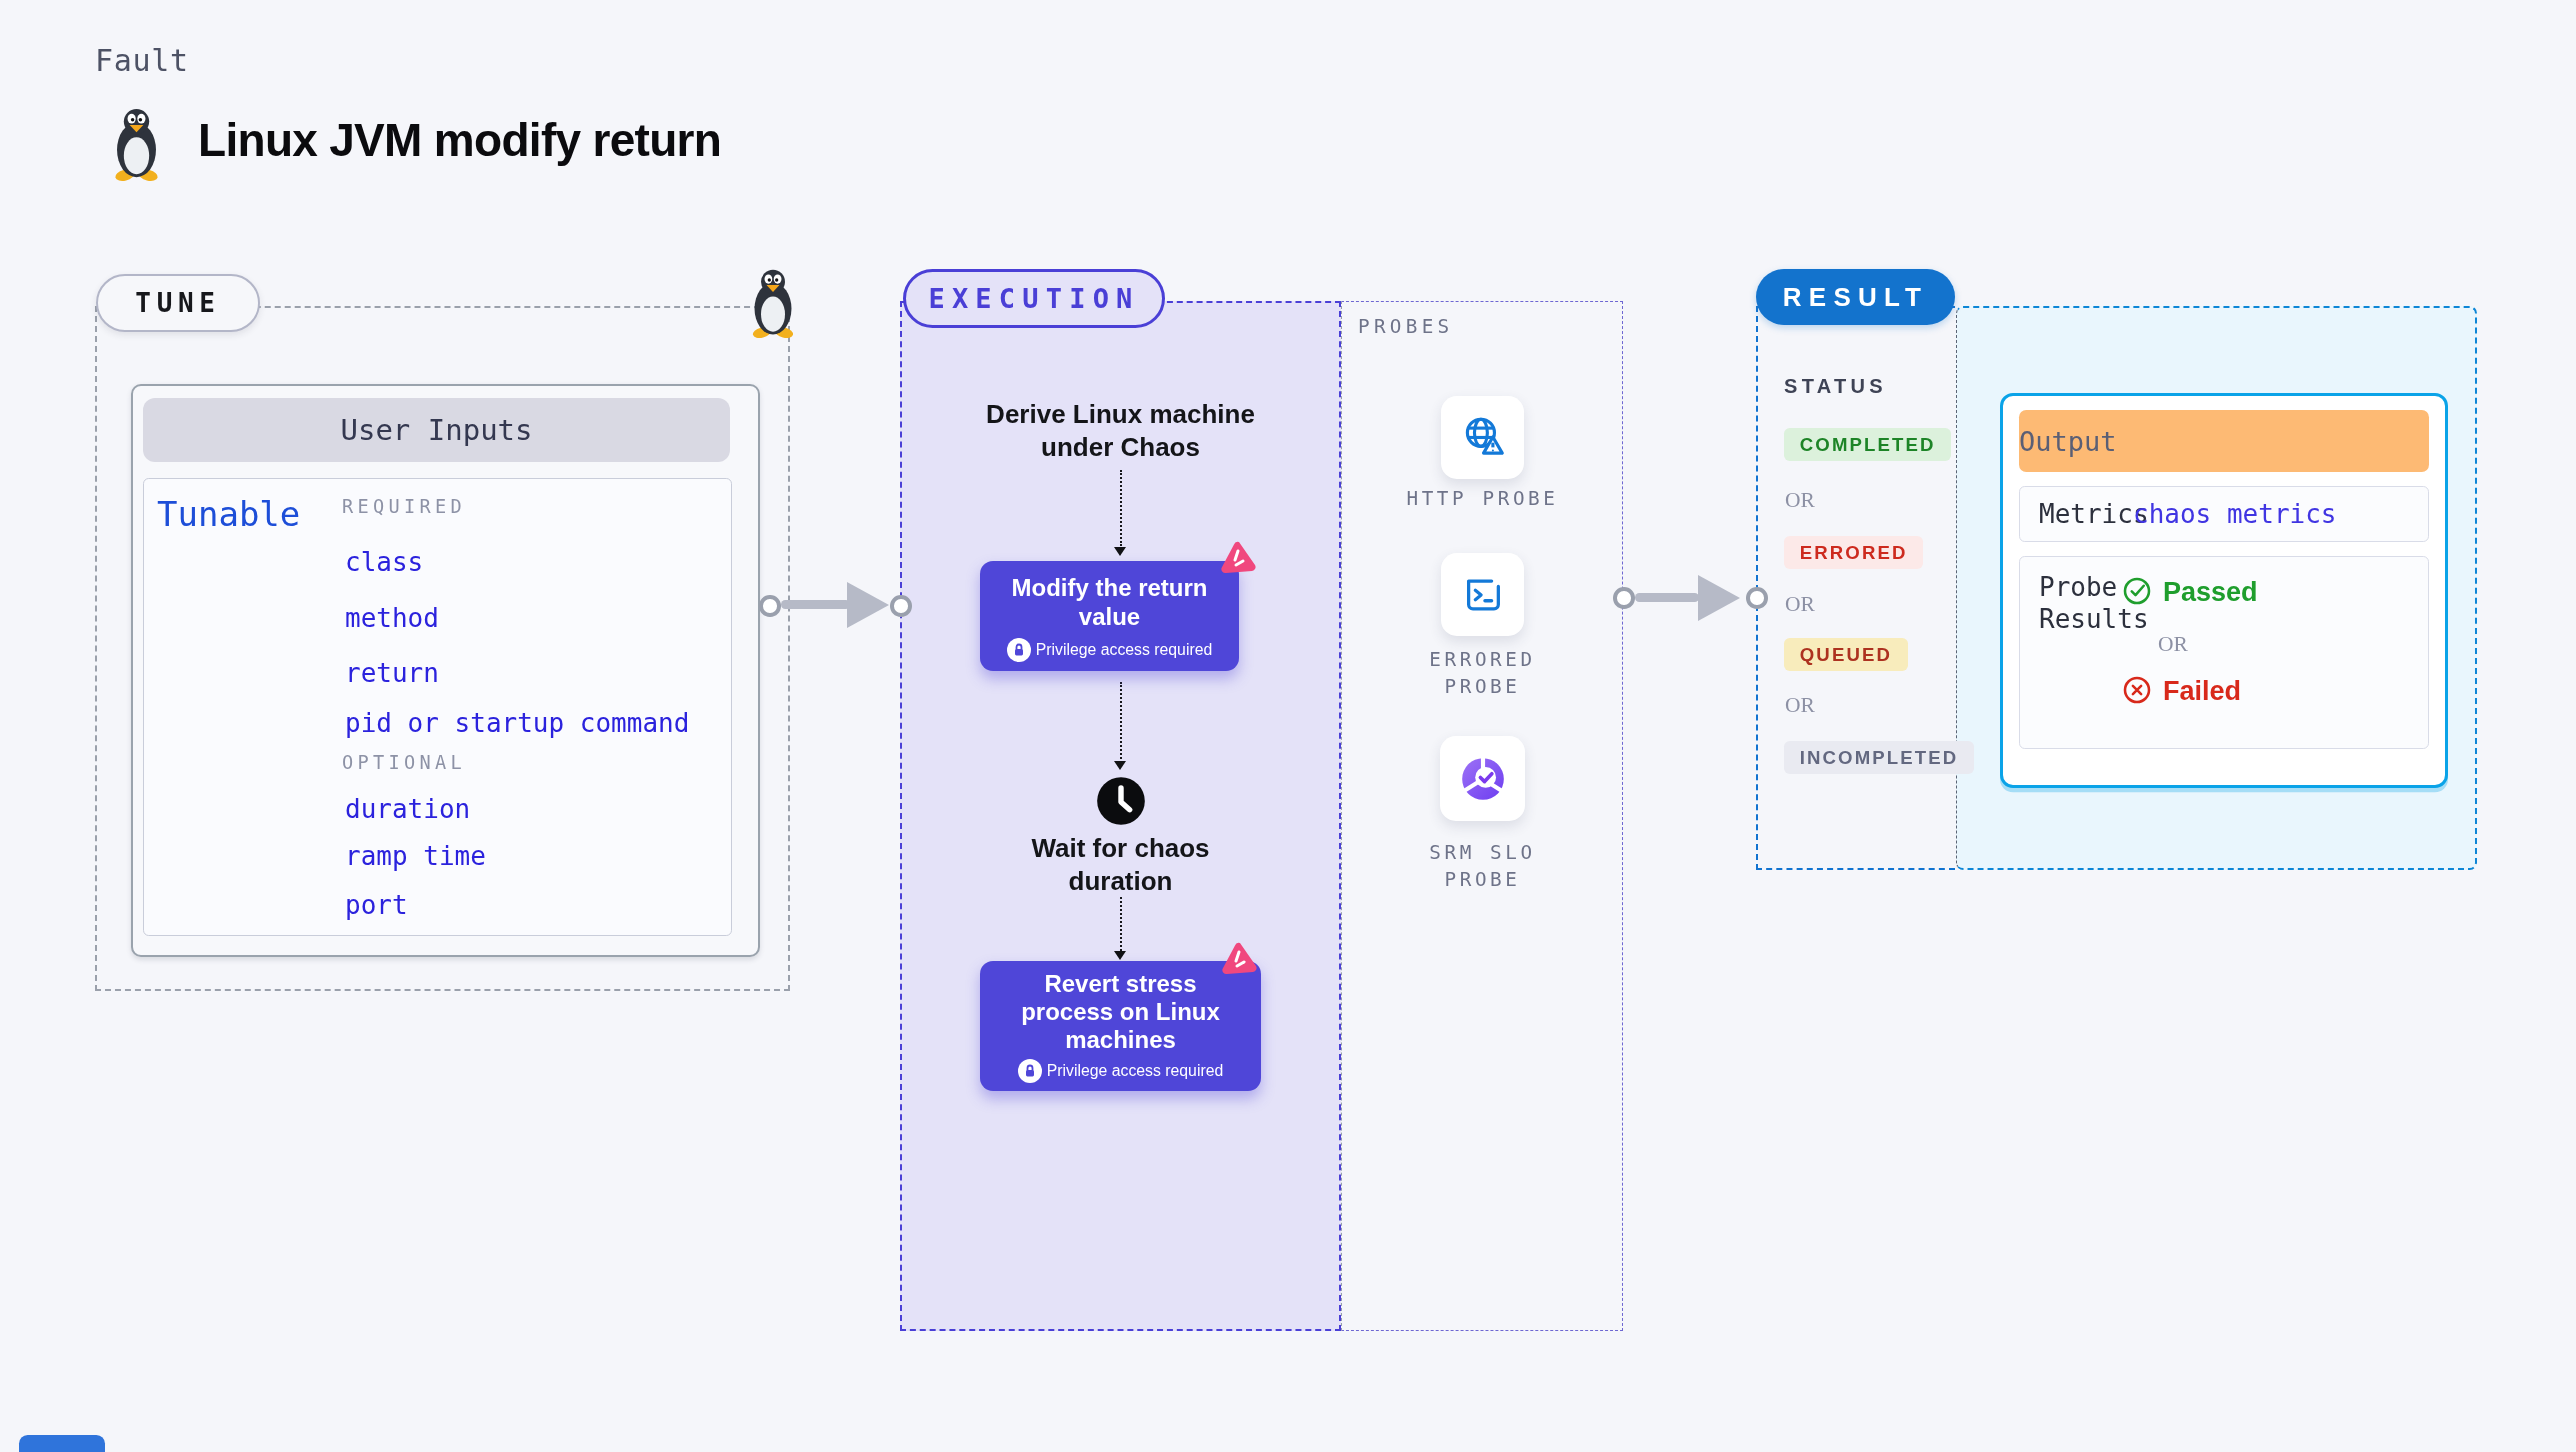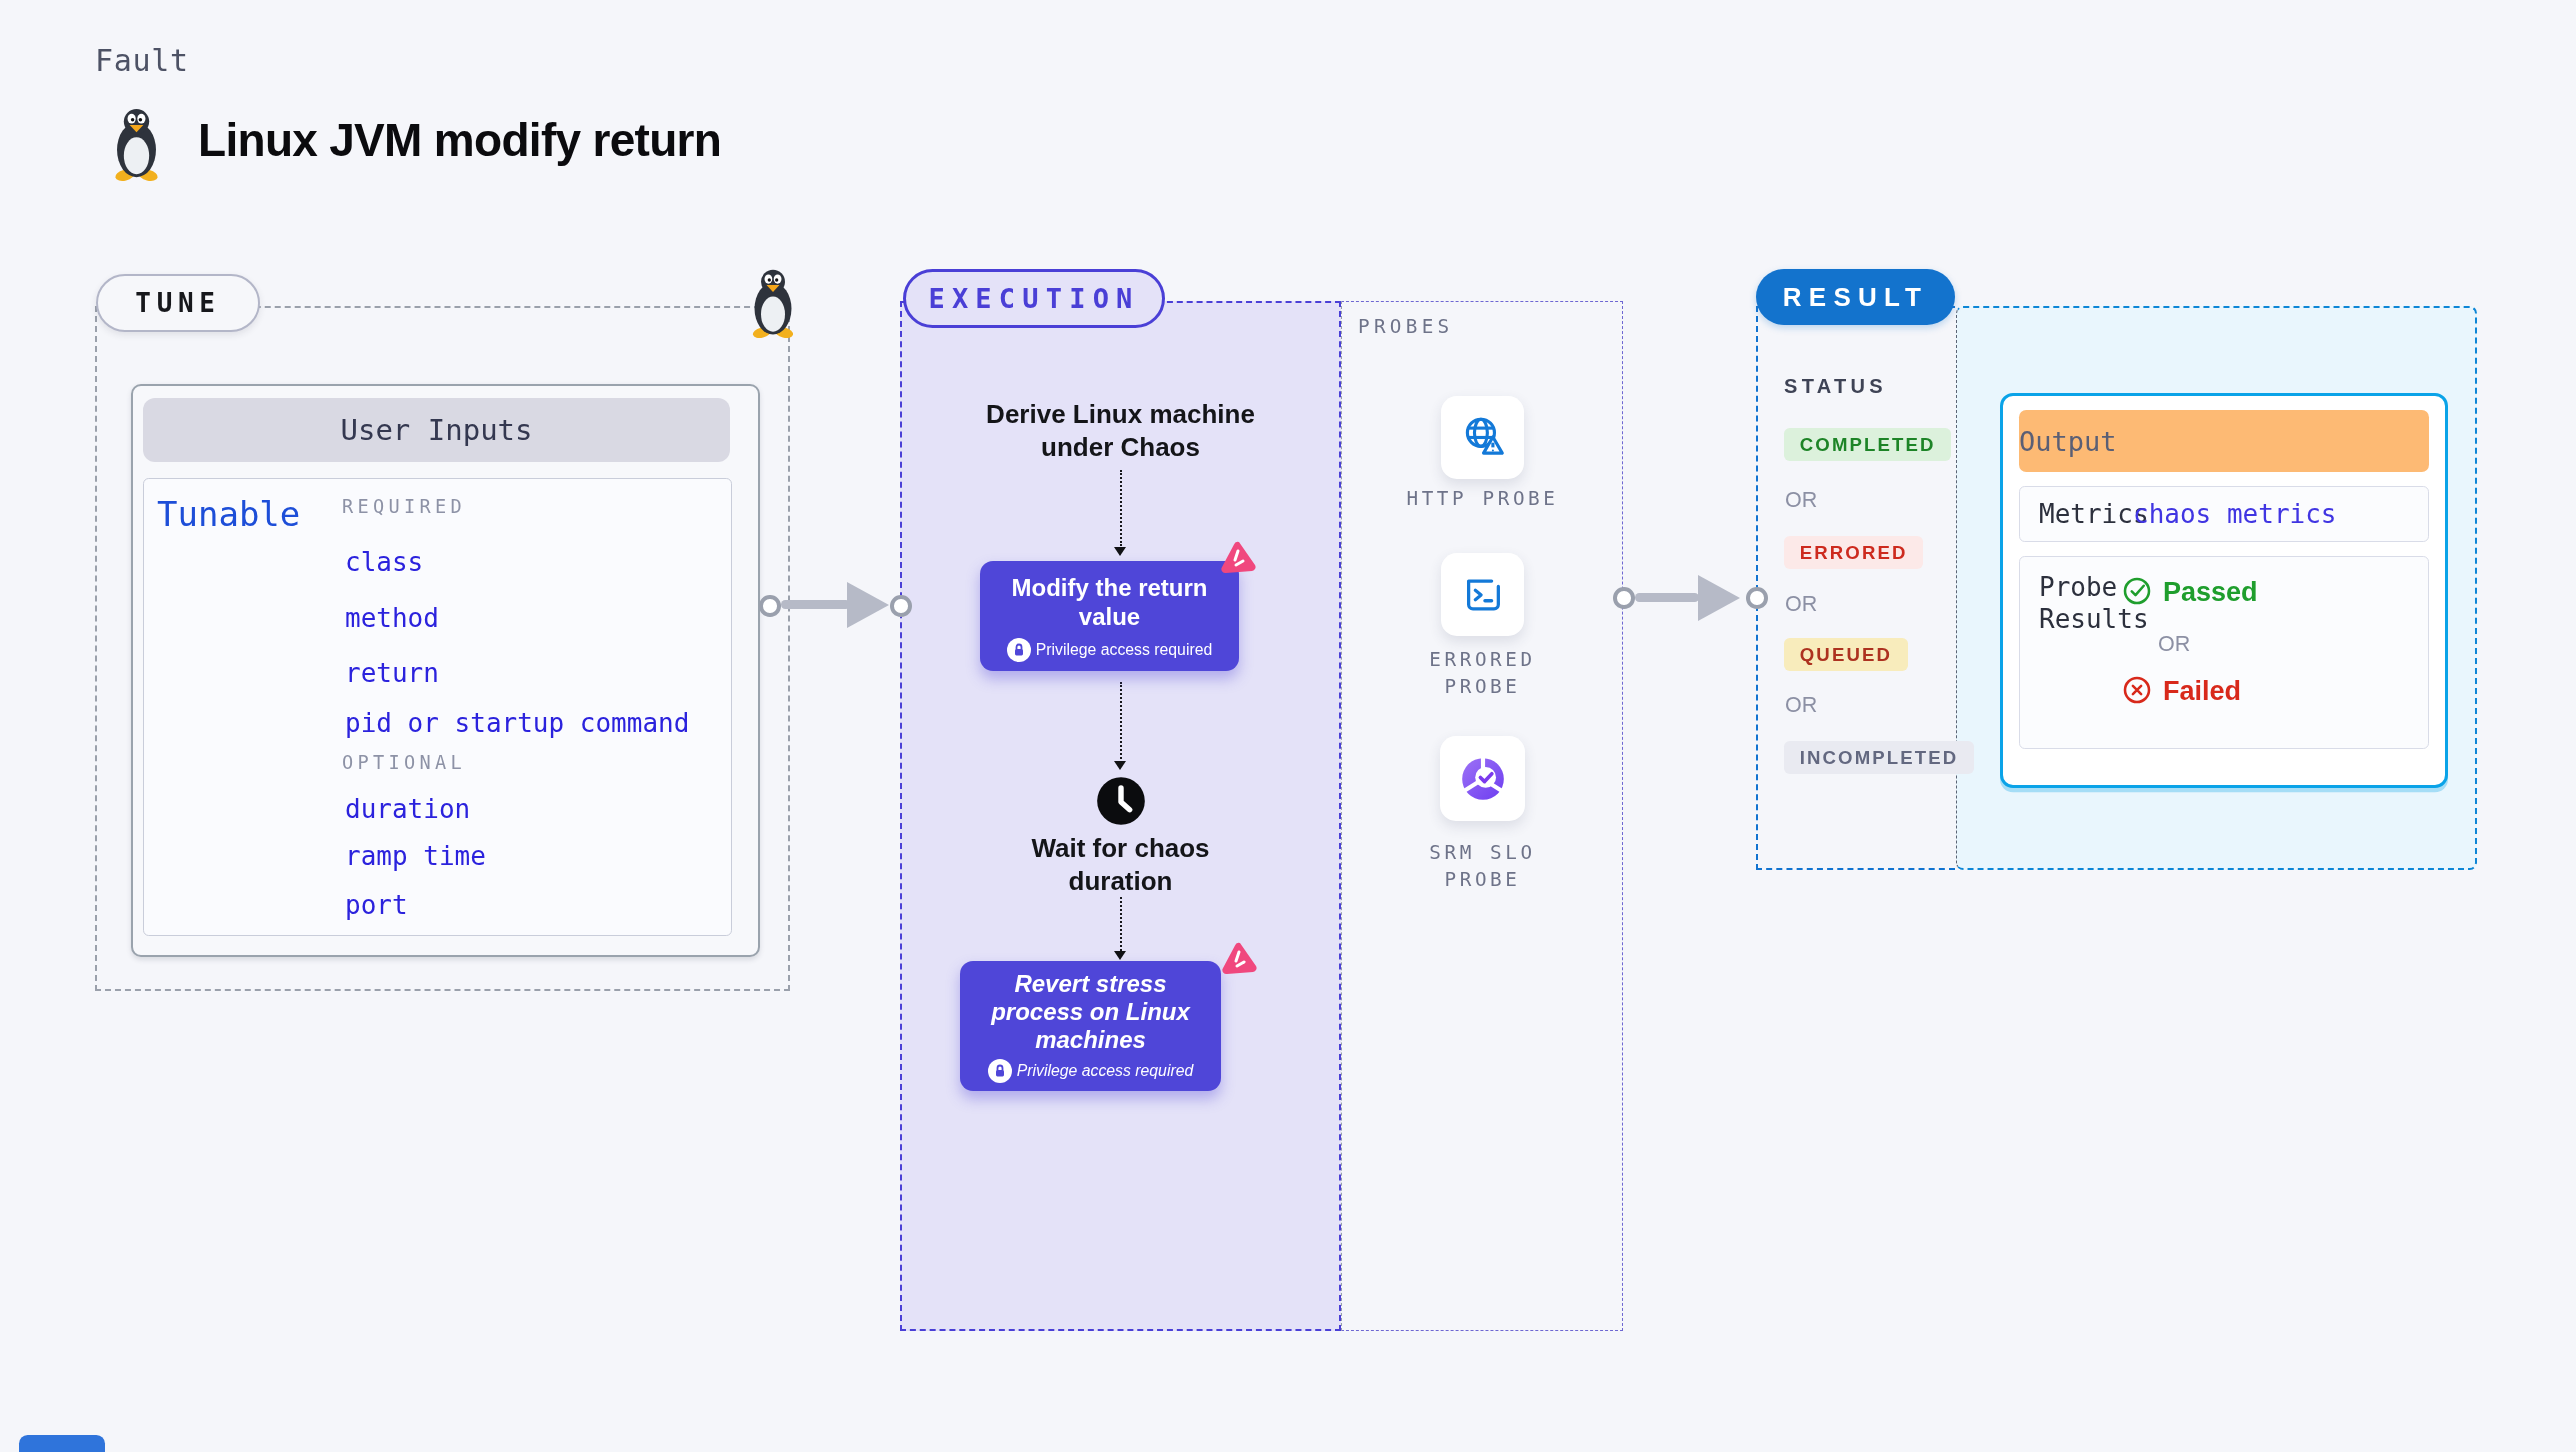--- a/index.html
+++ b/index.html
@@ -55,21 +55,21 @@
   .probe-label{font-family:"DejaVu Sans Mono",monospace;font-size:19.3px;color:#6e7389;letter-spacing:3.6px;text-align:center;line-height:26.5px;}
 
   
   .status-title{font-size:20px;font-weight:bold;color:#3e4355;letter-spacing:4.3px;}
   .badge{display:inline-block;height:33px;line-height:33px;padding:0 15.8px;border-radius:5.7px;
          font-size:18.6px;font-weight:bold;letter-spacing:2.1px;}
   .b-completed{background:#dcf1dc;color:#1d8427;}
   .b-errored{background:#fce9e8;color:#cd2a1e;}
   .b-queued{background:#f8ecbc;color:#ad3220;}
   .b-incompleted{background:#e9eaf1;color:#636880;}
-  .or-label{font-family:Liberation Sans, sans-serif;font-size:21.5px;color:#8c90a4;}
+  .or-label{font-family:Liberation Serif, serif;font-size:21.5px;color:#8c90a4;}
 
   
   .output-card{background:#ffffff;border:3.6px solid #0aa3e8;border-radius:13px;box-shadow:0 4.3px 0 rgba(10,163,232,.30);}
   .output-header{background:#fdba74;border-radius:7.2px;display:flex;align-items:center;
                  font-family:"DejaVu Sans Mono",monospace;font-size:27px;color:#5a5f75;}
   .output-row{background:#fbfcfe;border:1.4px solid #d9dce8;border-radius:5.7px;}
   .row-label{font-family:"DejaVu Sans Mono",monospace;font-size:26px;color:#2c303d;line-height:31.5px;}
   .metrics-value{font-family:"DejaVu Sans Mono",monospace;font-size:26px;color:#4035e2;cursor:pointer;}
   .passed-text{font-size:27px;font-weight:bold;color:#1f9e2d;}
   .failed-text{font-size:27px;font-weight:bold;color:#d8291b;}
@@ -180,21 +180,21 @@
     <path d="M24 12 v13 l8 7" stroke="#ffffff" stroke-width="5" fill="none" stroke-linecap="round" stroke-linejoin="round"></path>
   </svg>
   <div class="abs step-text" style="left:1013px;top:832px;width:215px;">
     <div>Wait for chaos</div>
     <div>duration</div>
   </div>
 
   <div class="abs dotline" style="left:1120px;top:897px;height:54px;"></div>
   <div class="abs dot-arrow" style="left:1114px;top:951px;"></div>
 
-  <div class="abs chaos-card" style="left:960px;top:961px;width:261px;height:130px;font-style:italic;">
+  <div class="abs chaos-card" style="left:980px;top:961px;width:281px;height:130px;">
     <div class="ttl" style="padding-top:9.3px;line-height:28px;">
       <div>Revert stress</div>
       <div>process on Linux</div>
       <div>machines</div>
     </div>
     <div class="priv-row" style="margin-top:4.3px;">
       <svg width="24" height="24" viewBox="0 0 24 24">
         <circle cx="12" cy="12" r="12" fill="#ffffff"></circle>
         <rect x="8" y="11" width="8" height="6.5" rx="1.4" fill="#4f46d8"></rect>
         <path d="M9.5 11 v-2 a2.5 2.5 0 0 1 5 0 v2" stroke="#4f46d8" stroke-width="1.8" fill="none"></path>

